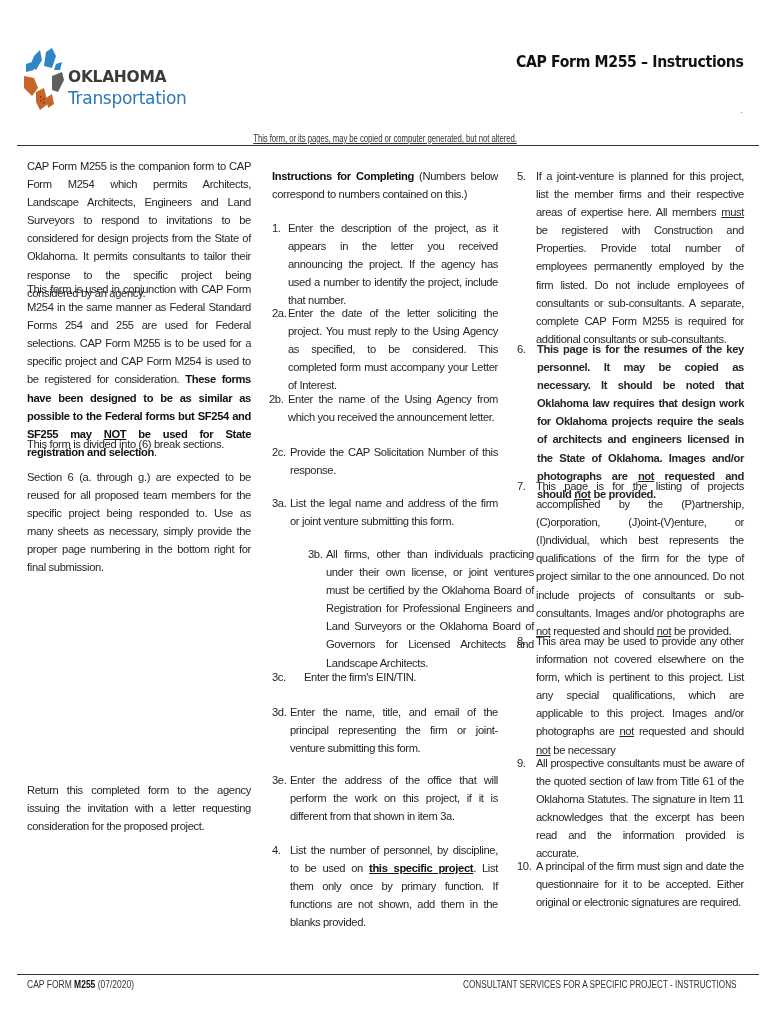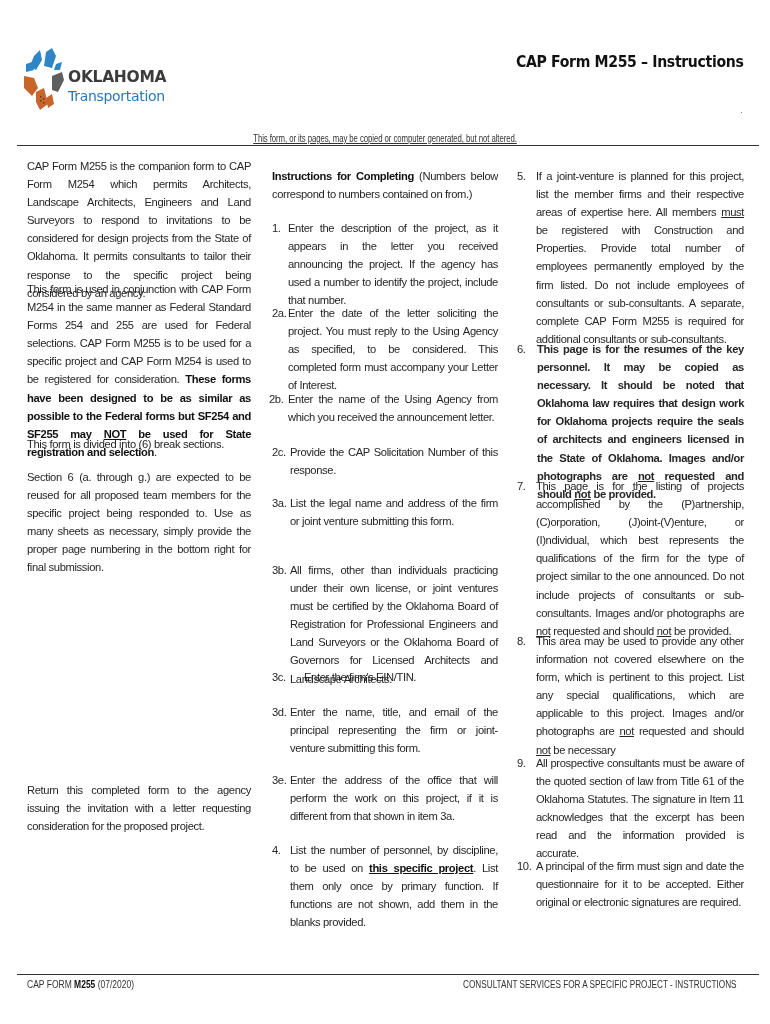--- a/index.html
+++ b/index.html
@@ -11,21 +11,21 @@
     
     .logo { left: 22px; top: 48px; width: 140px; height: 66px; }
     .logo-word1 {
       position: absolute; left: 46px; top: 20px;
       font-family: "DejaVu Sans", sans-serif; font-weight: bold;
       font-size: 15.5px; color: #3b3b3b; letter-spacing: -0.3px;
     }
     .logo-word2 {
       position: absolute; left: 46px; top: 40px;
       font-family: "DejaVu Sans", sans-serif;
-      font-size: 14px; color: #2b77b5; letter-spacing: -0.3px;
+      font-size: 17px; color: #2b77b5; letter-spacing: -0.3px;
     }
     .title {
       right: 27px; top: 52px;
       font-family: "DejaVu Sans", sans-serif; font-weight: bold;
       font-size: 16px; color: #111; letter-spacing: -0.4px;
       transform: scaleX(0.88); transform-origin: right center;
     }
     .dot { left: 741px; top: 112px; width: 1px; height: 1px; background: #888; }
     .rule { left: 17px; width: 742px; height: 1px; background: #333; }
     .rule.top { top: 145px; }
@@ -96,21 +96,21 @@
 
 <div class="abs txt col1" style="top:280px;">
   <span>This form is used in conjunction with CAP Form M254 in the same manner as Federal Standard Forms 254 and 255 are used for Federal selections. CAP Form M255 is to be used for a specific project and CAP Form M254 is used to be registered for consideration. </span><span class="bold">These forms have been designed to be as similar as possible to the Federal forms but SF254 and SF255 may </span><span class="bold"><u>NOT</u></span><span class="bold"> be used for State registration and selection</span><span>.</span>
 </div>
 
 <div class="abs txt col1" style="top:435px;">This form is divided into (6) break sections.</div>
 <div class="abs txt col1" style="top:468px;">Section 6 (a. through g.) are expected to be reused for all proposed team members for the specific project being responded to. Use as many sheets as necessary, simply provide the proper page numbering in the bottom right for final submission.</div>
 <div class="abs txt col1" style="top:781px;">Return this completed form to the agency issuing the invitation with a letter requesting consideration for the proposed project.</div>
 
 <div class="abs txt col2" style="top:167px;">
-  <span class="bold">Instructions for Completing</span><span> (Numbers below correspond to numbers contained on from.)</span>
+  <span class="bold">Instructions for Completing</span><span> (Numbers below correspond to numbers contained on this.)</span>
 </div>
 
 <div class="abs txt col2 item" style="top:219px;">
   <span class="num">1.</span>
   <div class="body">Enter the description of the project, as it appears in the letter you received announcing the project. If the agency has used a number to identify the project, include that number.</div>
 </div>
 
 <div class="abs txt col2 item" style="top:304px;">
   <span class="num">2a.</span>
   <div class="body">Enter the date of the letter soliciting the project. You must reply to the Using Agency as specified, to be considered. This completed form must accompany your Letter of Interest.</div>
@@ -124,21 +124,21 @@
 <div class="abs txt col2 item" style="top:443px;">
   <span class="num">2c.</span>
   <div class="body" style="margin-left:18px;">Provide the CAP Solicitation Number of this response.</div>
 </div>
 
 <div class="abs txt col2 item" style="top:494px;">
   <span class="num">3a.</span>
   <div class="body" style="margin-left:18px;">List the legal name and address of the firm or joint venture submitting this form.</div>
 </div>
 
-<div class="abs txt col2 item" style="top:561px;">
+<div class="abs txt col2 item" style="top:545px;margin-left:36px;">
   <span class="num">3b.</span>
   <div class="body" style="margin-left:18px;">All firms, other than individuals practicing under their own license, or joint ventures must be certified by the Oklahoma Board of Registration for Professional Engineers and Land Surveyors or the Oklahoma Board of Governors for Licensed Architects and Landscape Architects.</div>
 </div>
 
 <div class="abs txt col2 item" style="top:668px;">
   <span class="num">3c.</span>
   <div class="body" style="margin-left:32px;">Enter the firm's EIN/TIN.</div>
 </div>
 
 <div class="abs txt col2 item" style="top:703px;">

